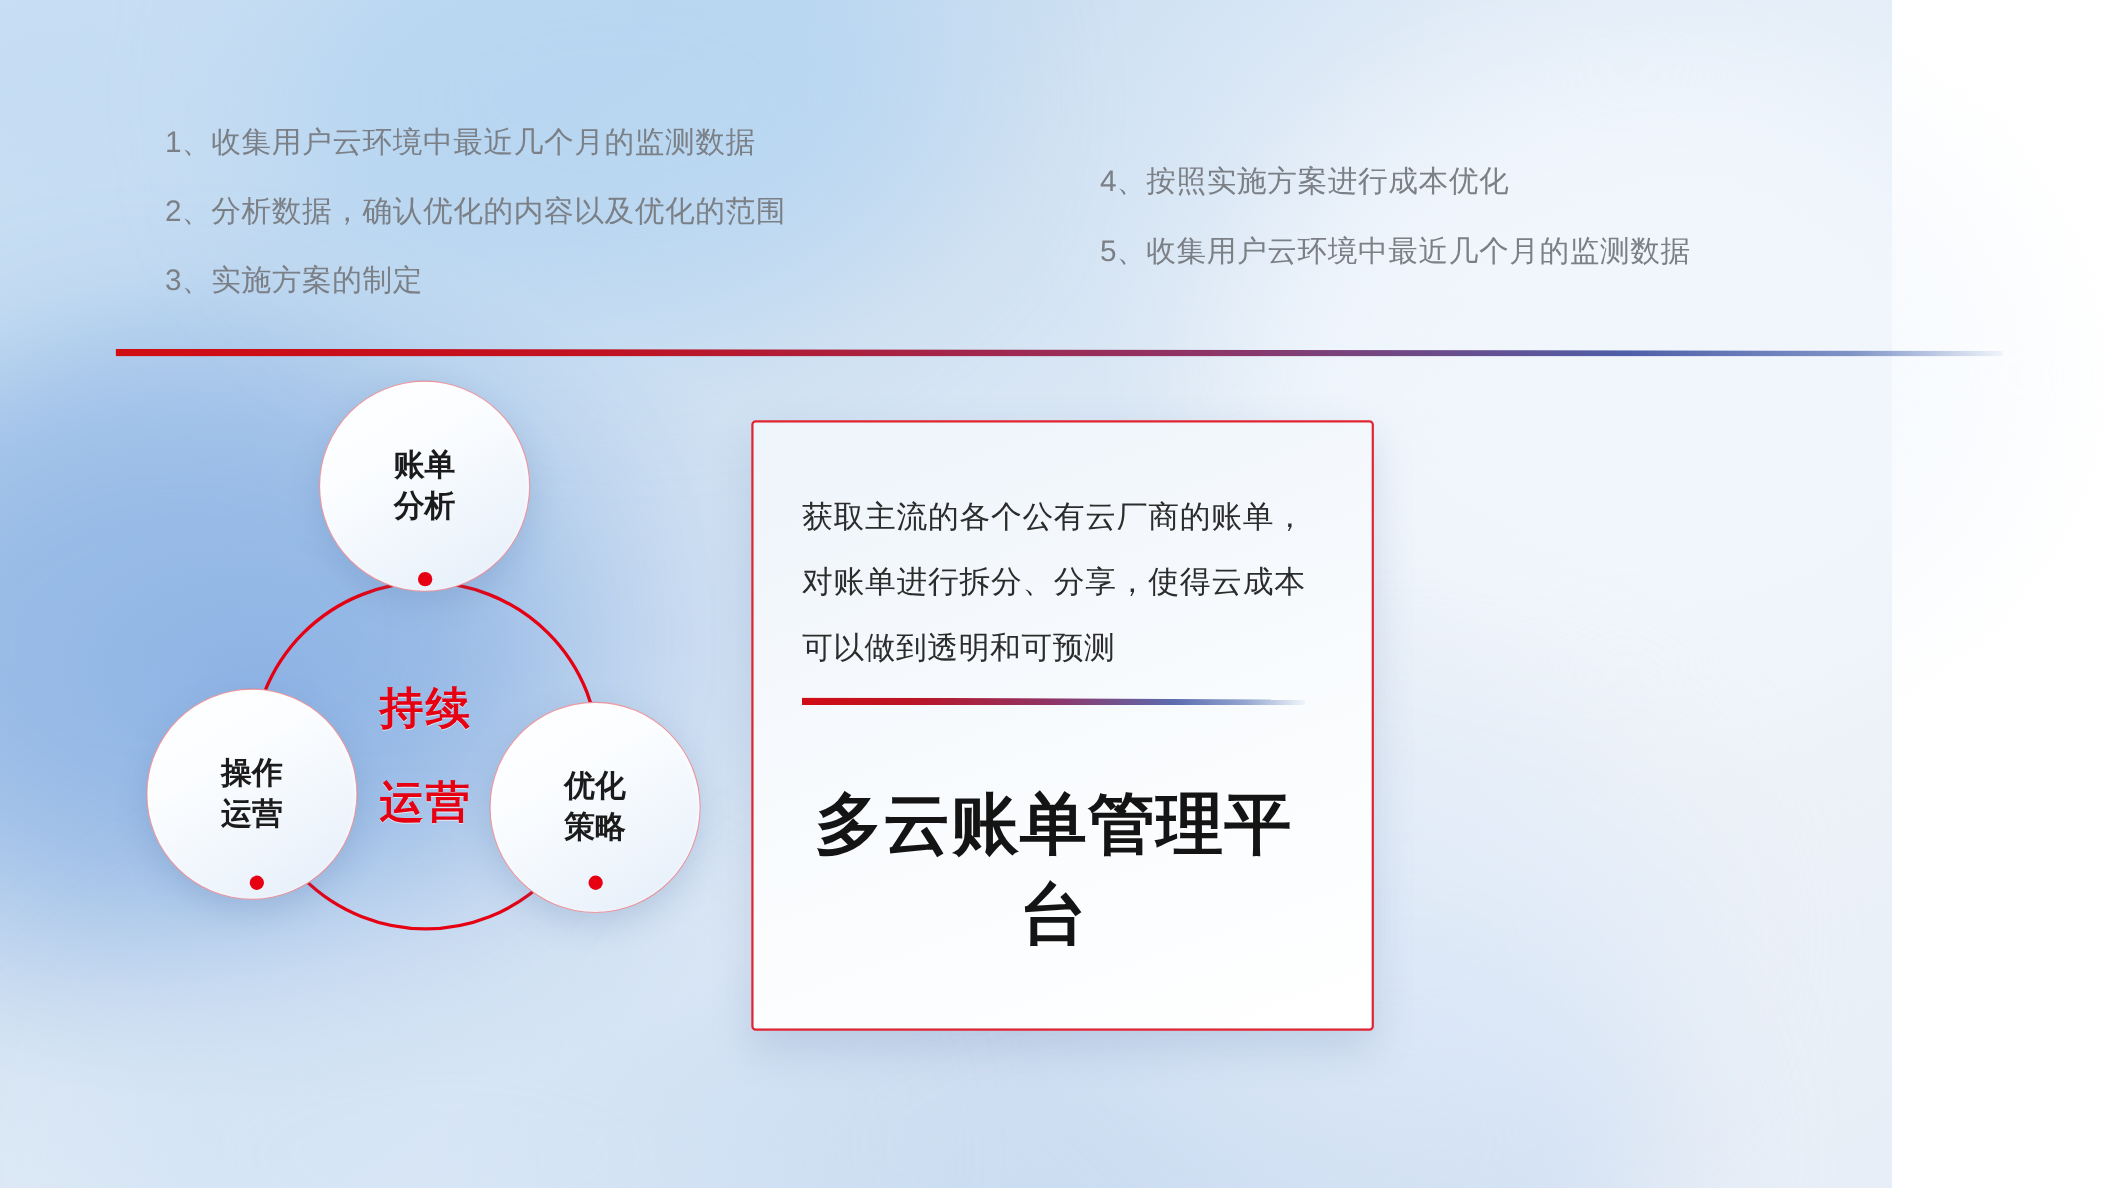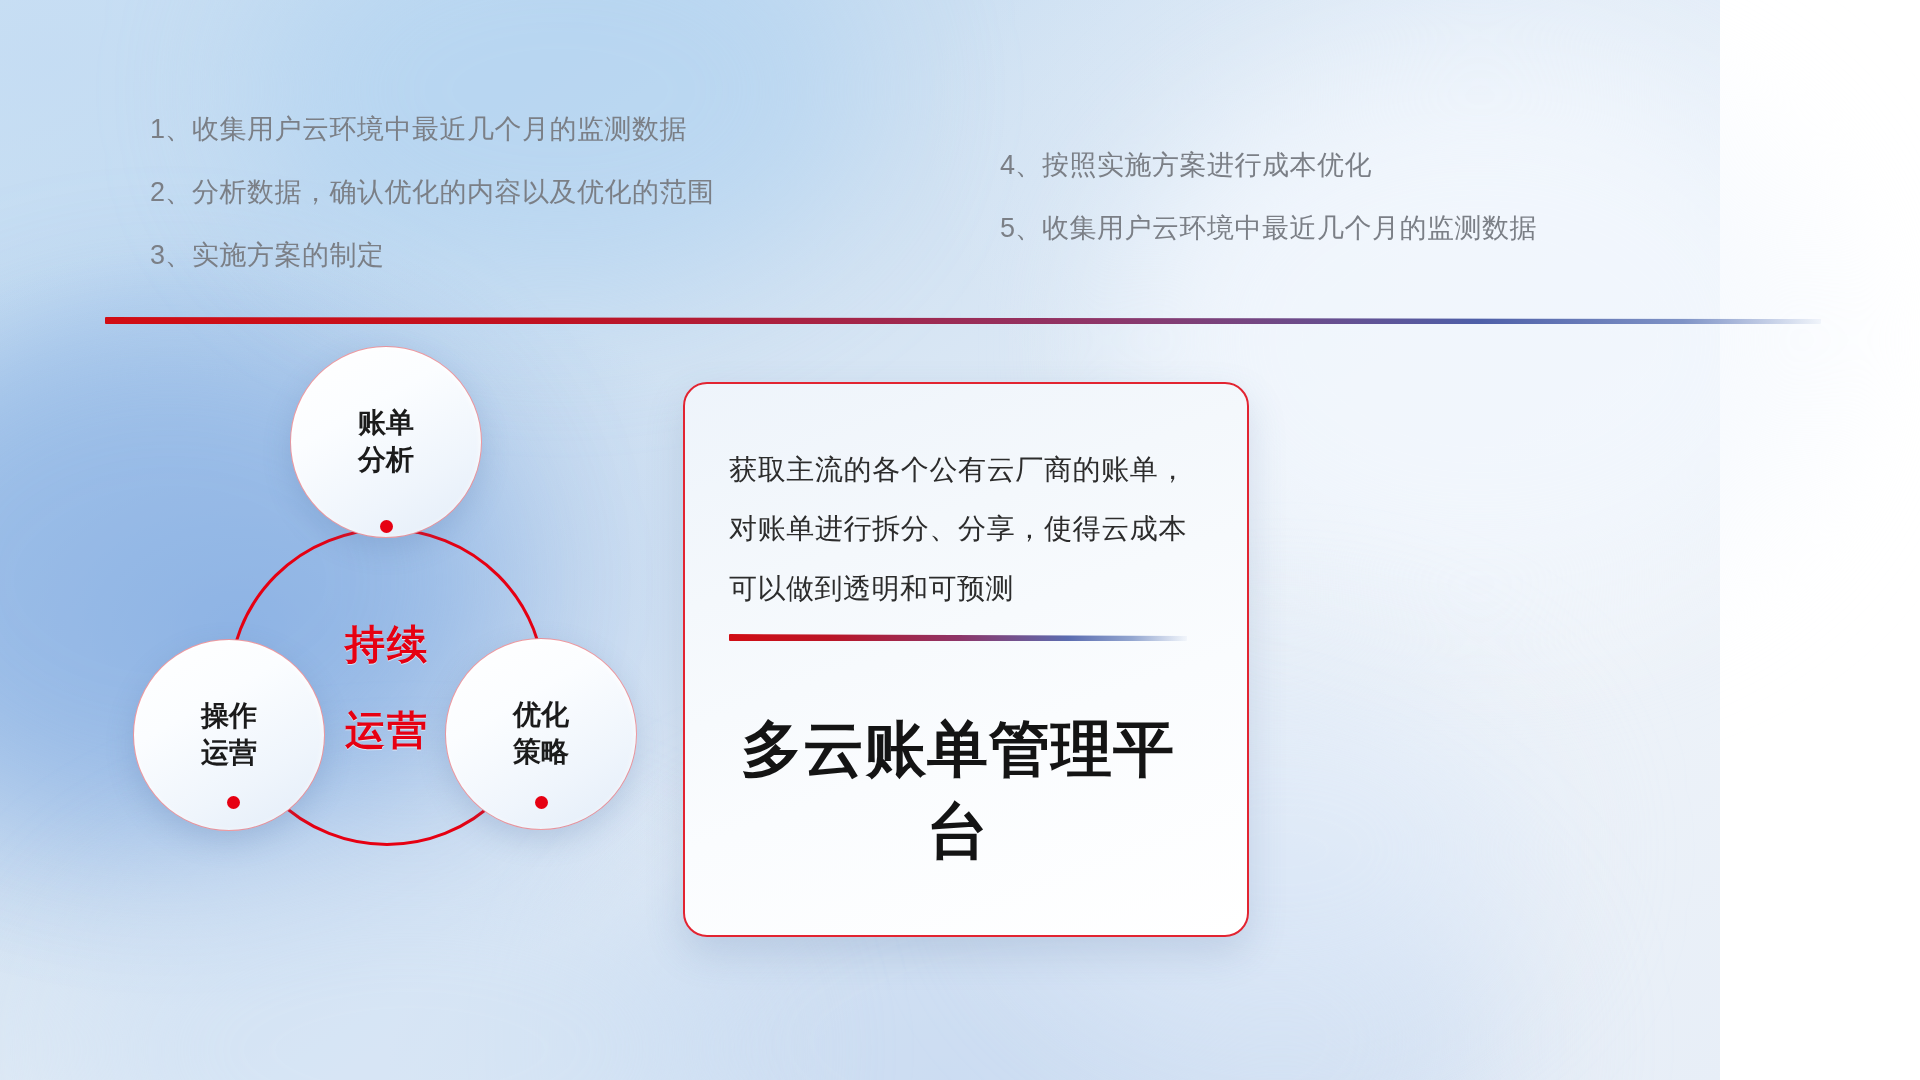--- a/index.html
+++ b/index.html
@@ -81,21 +81,21 @@
     flex-direction: column;
     align-items: center;
     justify-content: center;
     color: #1b1b1b;
     font-weight: bold;
     font-size: 28px;
     line-height: 1.32;
     text-align: center;
   }
   .bubble.top    { left: 195px; top: -4px;  width: 192px; height: 192px; }
-  .bubble.left   { left: 38px;  top: 289px; width: 192px; height: 192px; }
+  .bubble.left   { left: 38px;  top: 276px; width: 192px; height: 192px; }
   .bubble.right  { left: 350px; top: 288px; width: 192px; height: 192px; }
 
   .dot {
     position: absolute;
     width: 13px; height: 13px;
     border-radius: 50%;
     background: #e60012;
   }
   .dot.d-top   { left: 285px; top: 170px; }
   .dot.d-left  { left: 132px; top: 446px; }
@@ -117,21 +117,21 @@
     text-shadow: 0 1px 0 rgba(255,255,255,0.6);
     gap: 34px;
   }
 
   
   .card {
     position: absolute;
     top: 382px;
     width: 566px;
     height: 555px;
-    border-radius: 24px;
+    border-radius: 4px;
     border: 2px solid #e22431;
     background: linear-gradient(160deg, #eef4fb 0%, #f4f8fc 30%, #fafcfe 62%, #ffffff 100%);
     box-shadow: 0 16px 38px rgba(70,105,155,0.18);
     padding: 56px 60px 0 44px;
     display: flex;
     flex-direction: column;
   }
   .card.c1 { left: 683px; }
   .card.c2 { left: 1293px; }
 

